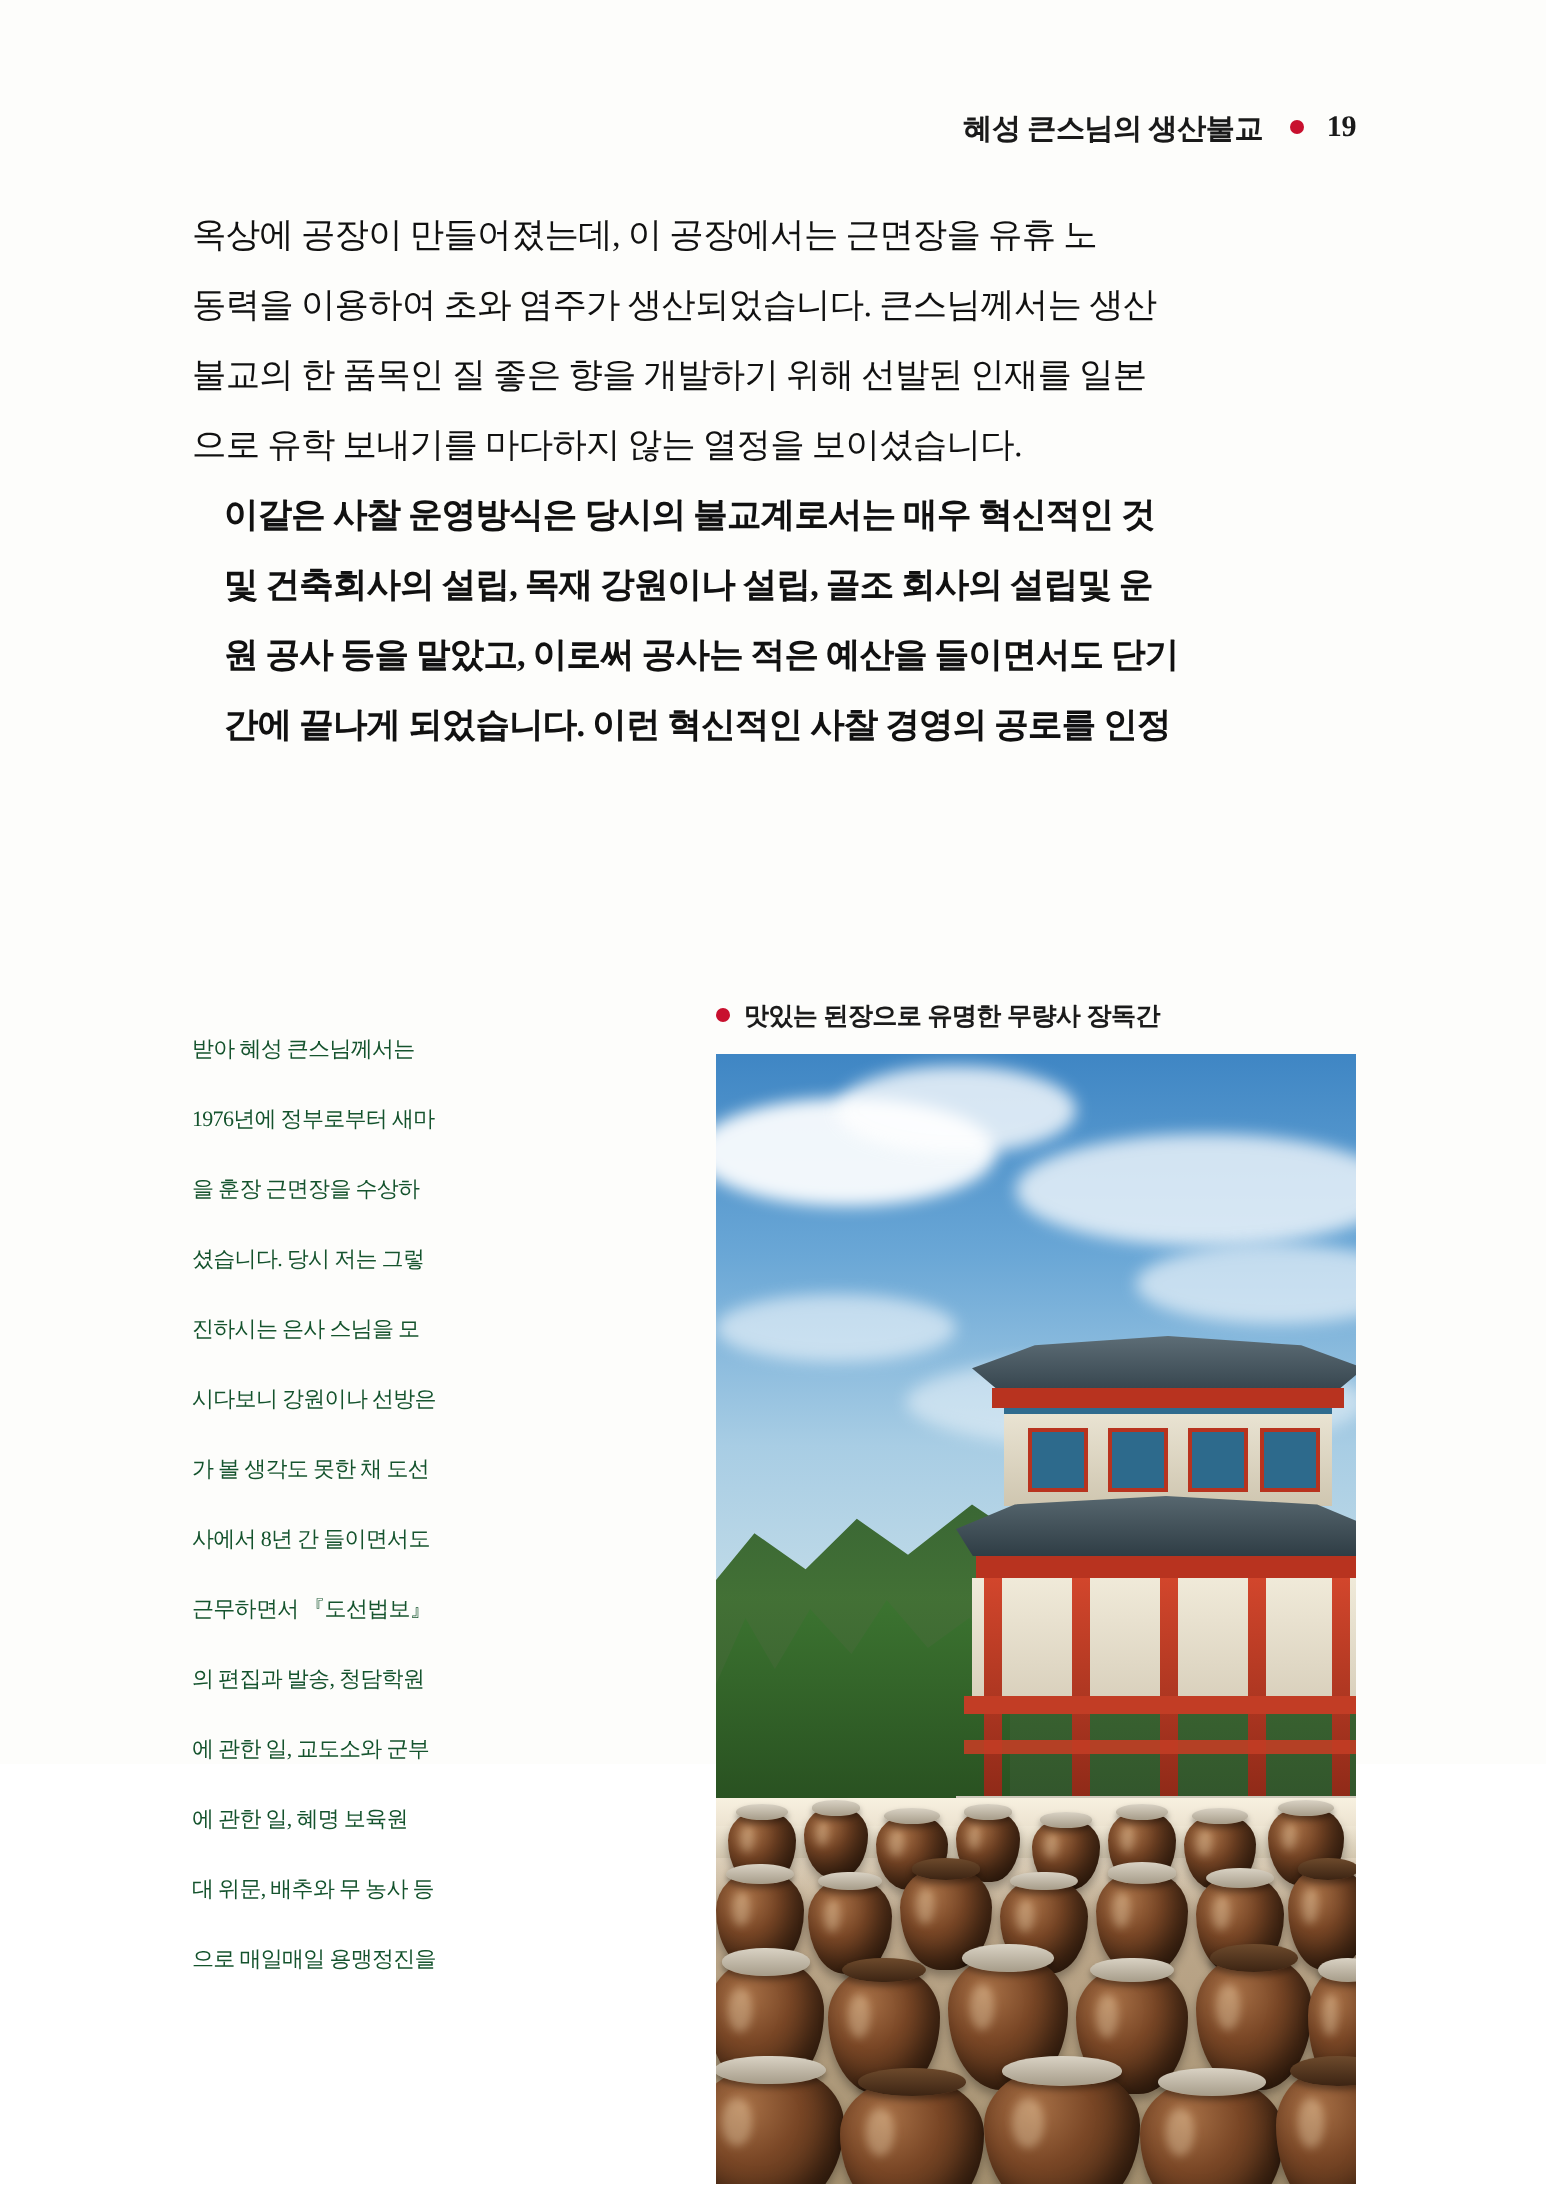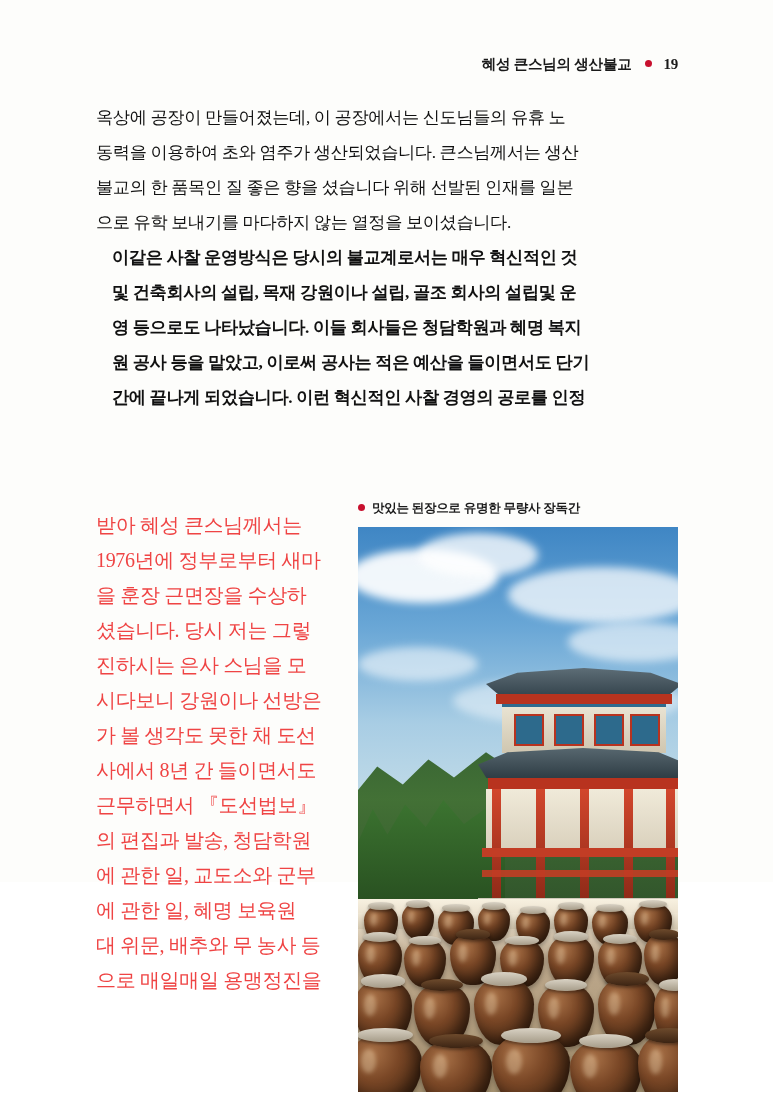--- a/index.html
+++ b/index.html
@@ -87,24 +87,24 @@
   .para .line.justify > span {
     display: inline-block;
   }
 
   
   .wrap-col {
     position: absolute;
     left: 96px;
     top: 508px;
     width: 244px;
-    font-size: 20px;
+    font-size: 11px;
     line-height: 35px;
     letter-spacing: -0.35px;
-    color: #ef4444;
+    color: #14532d;
   }
   .wrap-col .line {
     display: flex;
     justify-content: space-between;
     white-space: nowrap;
   }
   .wrap-col .line.plain {
     display: block;
   }
 
@@ -311,42 +311,39 @@
   <div class="header">
     <span class="hdr-title">혜성 큰스님의 생산불교</span>
     <span class="hdr-dot"></span>
     <span class="hdr-page">19</span>
   </div>
 
   <div class="body-text">
 
     <p class="para">
       <span class="line justify">
-        <span>옥상에 공장이 만들어졌는데, 이 공장에서는 신도님들의 유휴 노</span>
+        <span>옥상에 공장이 만들어졌는데, 이 공장에서는 근면장을 유휴 노</span>
       </span>
       <span class="line justify">
         <span>동력을 이용하여 초와 염주가 생산되었습니다. 큰스님께서는 생산</span>
       </span>
       <span class="line justify">
-        <span>불교의 한 품목인 질 좋은 향을 셨습니다 위해 선발된 인재를 일본</span>
+        <span>불교의 한 품목인 질 좋은 향을 개발하기 위해 선발된 인재를 일본</span>
       </span>
       <span class="line">
         <span>으로 유학 보내기를 마다하지 않는 열정을 보이셨습니다.</span>
       </span>
     </p>
 
     <p class="para">
       <span class="line justify" style="text-indent:16px">
         <span>이같은 사찰 운영방식은 당시의 불교계로서는 매우 혁신적인 것</span>
       </span>
       <span class="line justify">
         <span>및 건축회사의 설립, 목재 강원이나 설립, 골조 회사의 설립및 운</span>
-      </span>
-      <span class="line justify">
-        <span>영 등으로도 나타났습니다. 이들 회사들은 청담학원과 혜명 복지</span>
       </span>
       <span class="line justify">
         <span>원 공사 등을 맡았고, 이로써 공사는 적은 예산을 들이면서도 단기</span>
       </span>
       <span class="line justify">
         <span>간에 끝나게 되었습니다. 이런 혁신적인 사찰 경영의 공로를 인정</span>
       </span>
     </p>
   </div>
 

